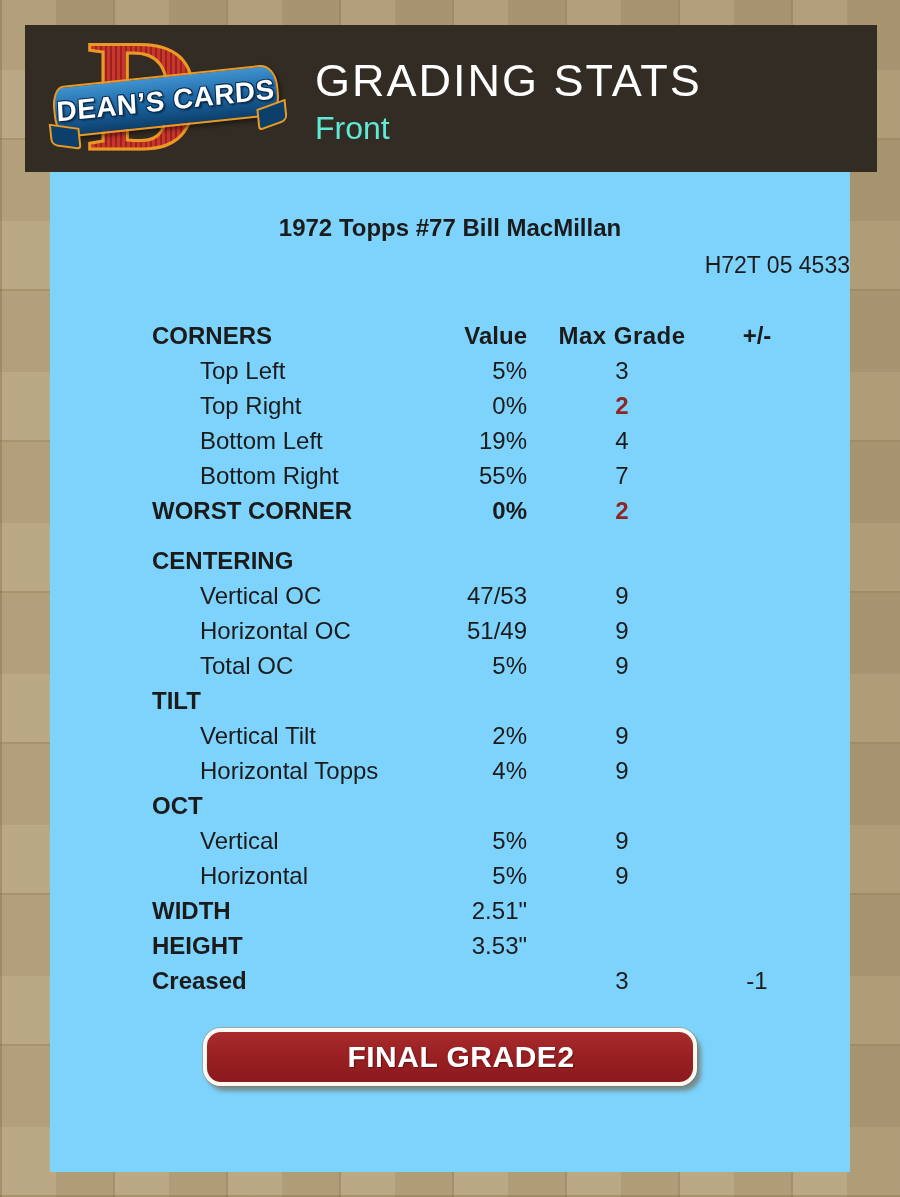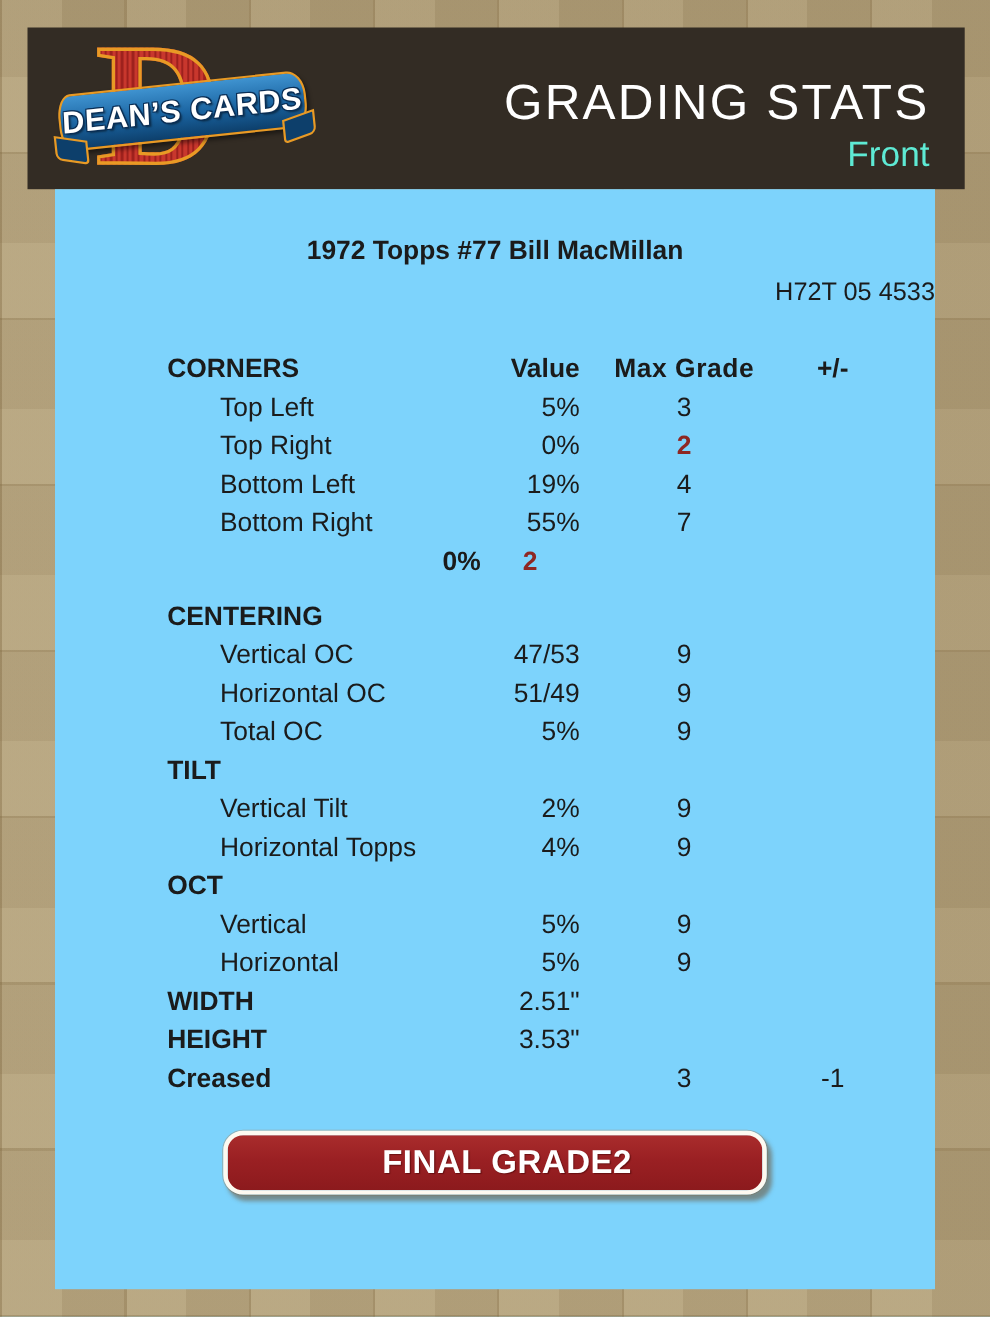--- a/index.html
+++ b/index.html
@@ -53,21 +53,21 @@
   }
   .logo-ribbon::before { left:-8px; transform:skewY(14deg); border-radius:0 0 4px 6px; }
   .logo-ribbon::after  { right:-8px; transform:skewY(-14deg); border-radius:0 0 6px 4px; }
   .logo-ribbon-text {
     position:relative; z-index:2;
     color:#ffffff; font-weight:bold; font-size:28px; letter-spacing:0.5px;
     transform:skewX(-3deg);
     text-shadow:1px 1px 0 #0a2e55, -1px 1px 0 #0a2e55, 1px -1px 0 #0a2e55, -1px -1px 0 #0a2e55, 2px 2px 2px rgba(0,0,0,0.5);
     white-space:nowrap;
   }
-  .titles { flex:1; text-align:right; padding-top:32px; padding-right:32px;margin-top:12px; }
+  .titles { flex:1; text-align:left; padding-top:32px; padding-right:32px; }
   .header-title { color:#ffffff; font-size:45px; line-height:48px; letter-spacing:2px; font-weight:normal; }
   .header-subtitle { color:#5eead4; font-size:32px; line-height:36px; margin-top:5px; font-weight:normal; }
 
   
   .panel {
     position:absolute; left:50px; top:172px; width:800px; height:1000px;
     background:#7dd3fc;
   }
   .card-title { margin-top:42px; text-align:center; font-size:24px; line-height:28px; font-weight:bold; }
   .card-serial { margin-top:10px; text-align:right; font-size:23px; line-height:26px; }
@@ -159,20 +159,21 @@
     </div>
 
     <div class="row item">
       <div class="cell label">Bottom Right</div>
       <div class="cell value">55%</div>
       <div class="cell grade">7</div>
       <div class="cell pm"></div>
     </div>
 
     <div class="row section bold-value">
+      <div class="cell label">WORST CORNER</div>
       <div class="cell value">0%</div>
       <div class="cell grade red">2</div>
       <div class="cell pm"></div>
     </div>
 
     <div class="row section gap-top">
       <div class="cell label">CENTERING</div>
       <div class="cell value"></div>
       <div class="cell grade"></div>
       <div class="cell pm"></div>

